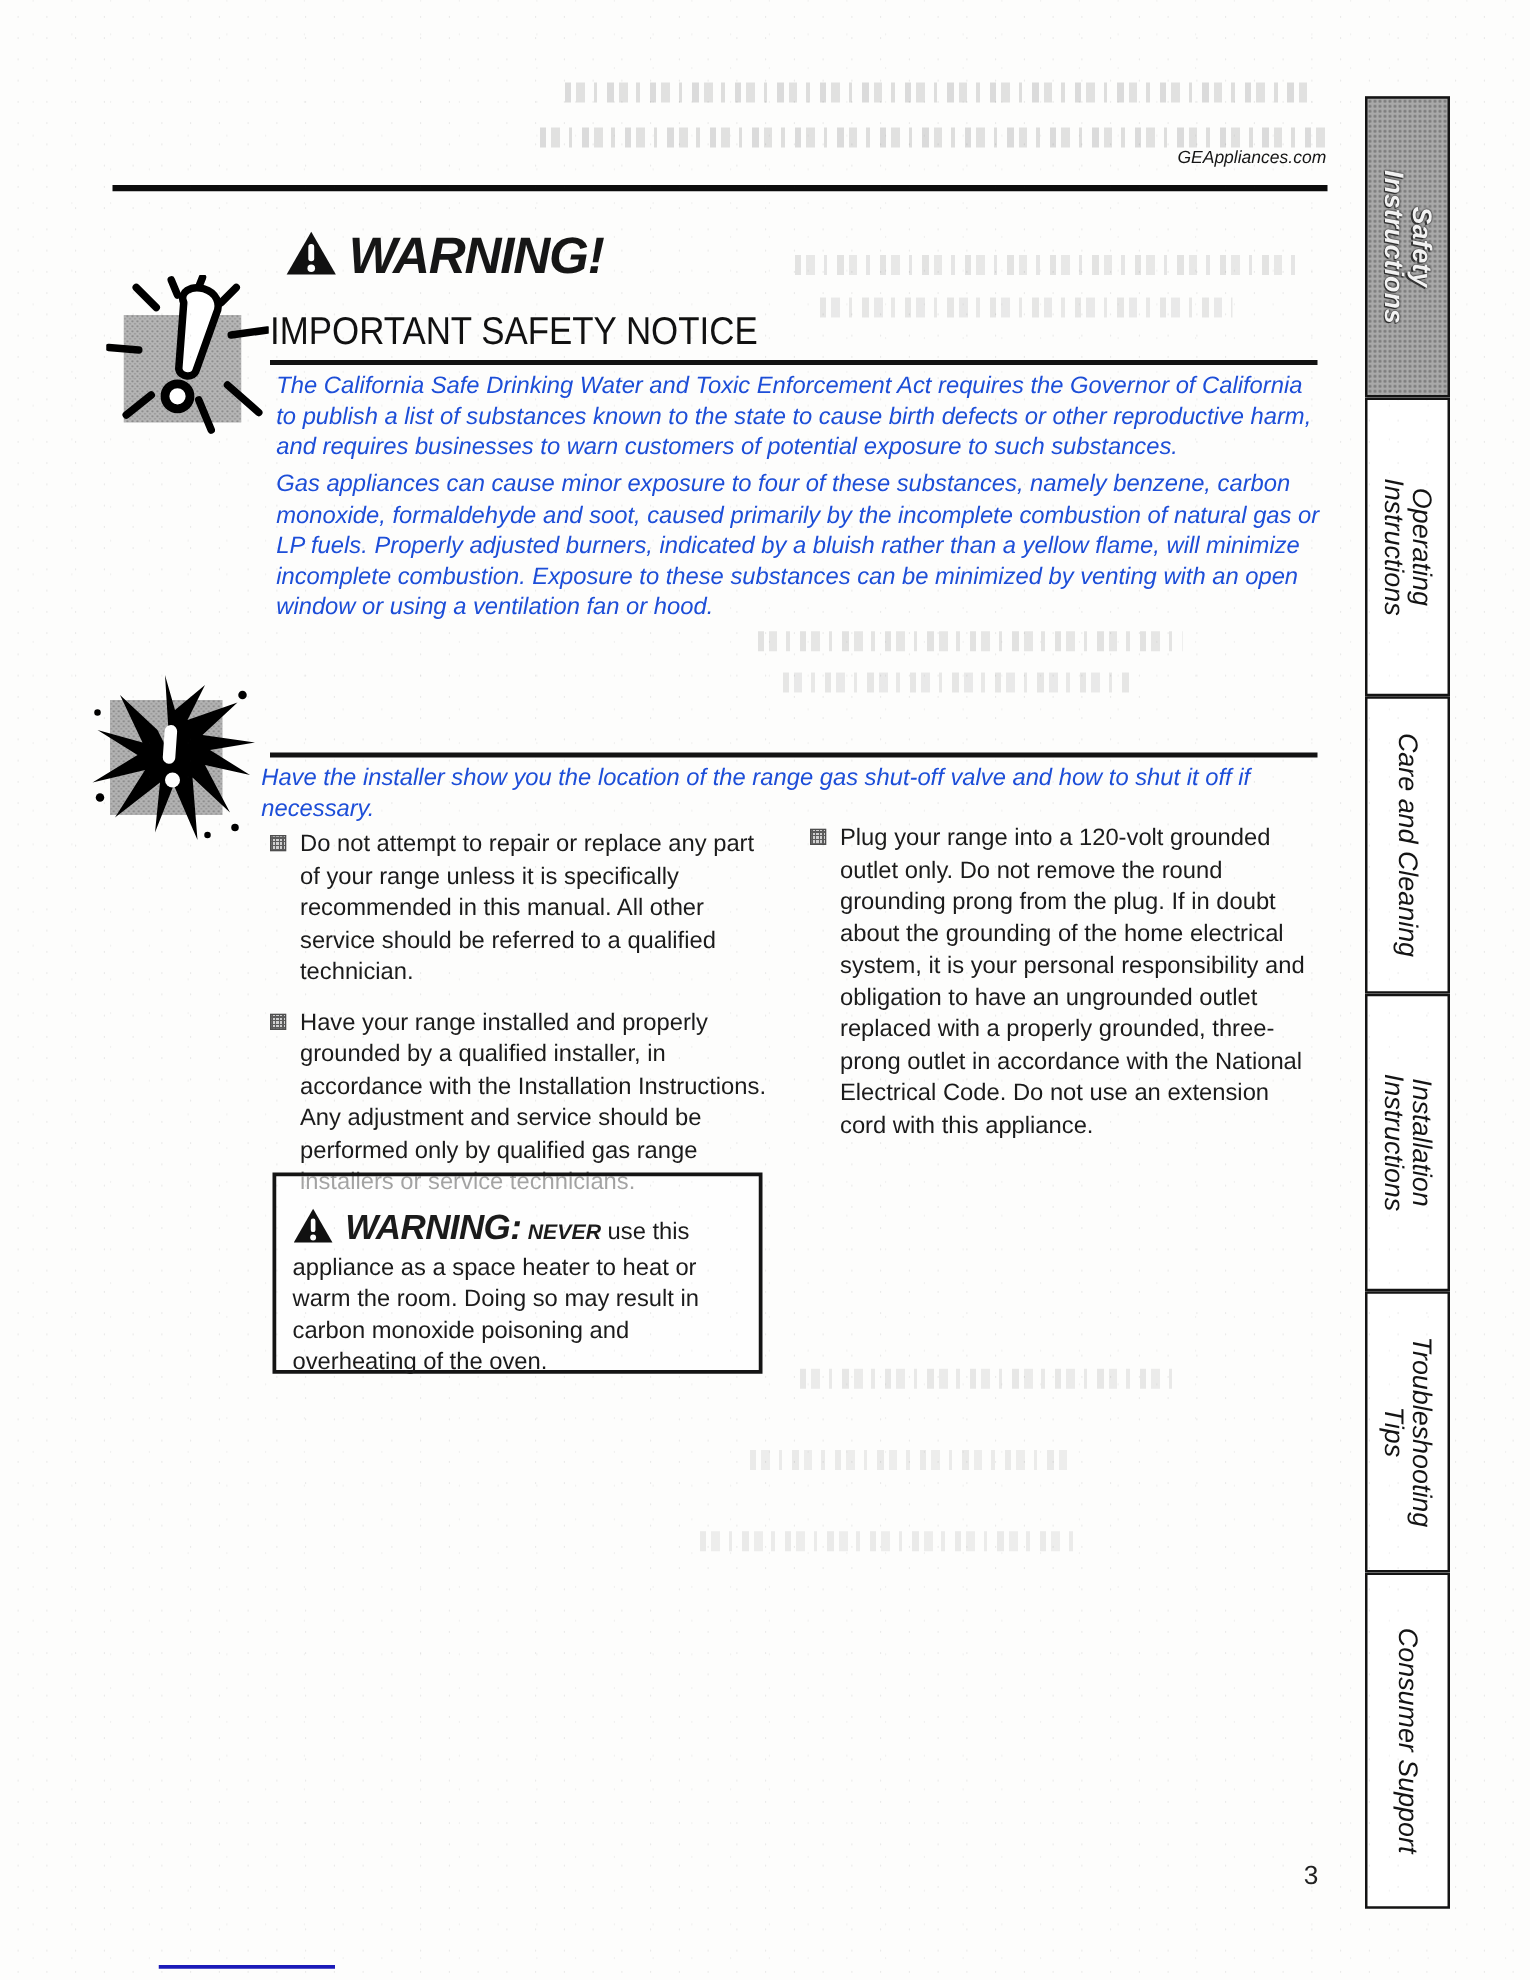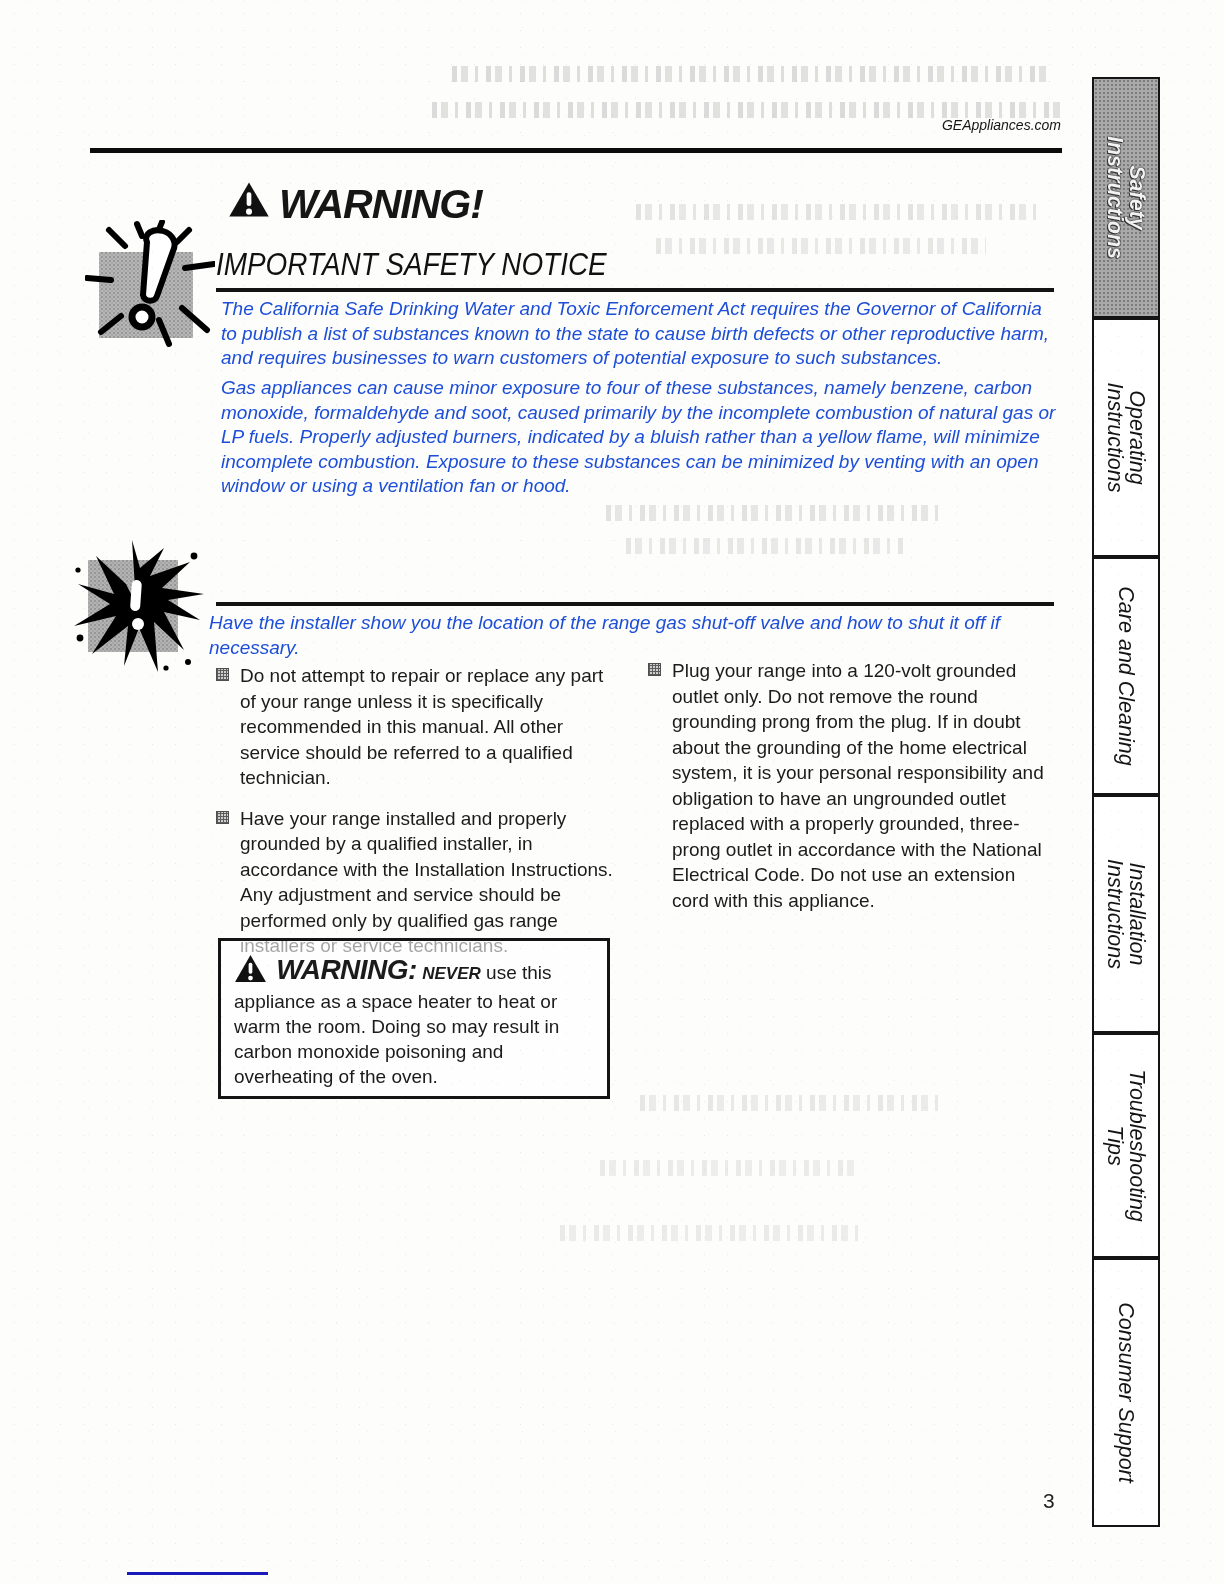--- a/index.html
+++ b/index.html
@@ -22,44 +22,44 @@
   .bleed {
     position:absolute; height:16px; opacity:.16; filter:blur(.6px); pointer-events:none;
     background: repeating-linear-gradient(90deg,
       #333 0 5px, transparent 5px 9px, #555 9px 16px, transparent 16px 23px,
       #444 23px 26px, transparent 26px 34px);
   }
 
   .site-link { position:absolute; top:117px; right:163px; font-size:14px; font-weight:normal; font-style:italic; }
   .top-rule { position:absolute; left:90px; top:148px; width:972px; height:5px; background:#0c0c0c; }
 
-  .warning-title { position:absolute; left:228px; top:181px; display:flex; align-items:flex-start; gap:9px; }
+  .warning-title { position:absolute; left:228px; top:181px; display:flex; align-items:center; gap:9px; }
   .warning-title .w-text { font-size:41px; font-weight:bold; font-style:italic; letter-spacing:-1px; }
 
   .icon-abs { position:absolute; }
 
-  .sec-heading { position:absolute; font-size:31px; font-style:italic; color:#111; white-space:nowrap; }
+  .sec-heading { position:absolute; font-size:31px; color:#111; white-space:nowrap; }
   .cond { display:inline-block; transform:scaleX(.9); transform-origin:0 50%; }
   .sec-rule { position:absolute; height:4px; background:#131313; }
 
   .ital-para { position:absolute; font-size:19px; font-style:italic; line-height:24.5px; color:#1d4ed8; }
 
   .col { position:absolute; }
   .b-item { position:relative; padding-left:24px; font-size:19px; line-height:25.5px; margin-bottom:15px; color:#1b1b1b; }
   .bullet-sq {
     position:absolute; left:0; top:5px; width:13px; height:13px;
     background-color:#cfcfcf; border:1px solid #4e4e4e;
     background-image:
       repeating-linear-gradient(0deg,#5c5c5c 0 1px, transparent 1px 3px),
       repeating-linear-gradient(90deg,#5c5c5c 0 1px, transparent 1px 3px);
   }
 
   .warn-box {
     position:absolute; left:218px; top:938px; width:392px; height:161px;
-    border:3px solid #141414; padding:13px 13px 0 13px; background:rgba(255,255,255,.6);
+    border:3px solid #141414; padding:25px 13px 0 13px; background:rgba(255,255,255,.6);
     font-size:19px; line-height:25px; color:#1b1b1b;
   }
   .warn-box .wb-head { font-size:28px; font-weight:bold; font-style:italic; letter-spacing:-.5px; }
   .warn-box .wb-never { font-size:17px; font-weight:bold; font-style:italic; }
   .warn-box .wb-tri { vertical-align:-4px; margin-right:4px; }
 
   .page-number { position:absolute; left:1043px; top:1489px; font-size:21px; color:#222; }
   .blue-line { position:absolute; left:127px; top:1572px; width:141px; height:3px; background:#1a1ab8; }
 
   

